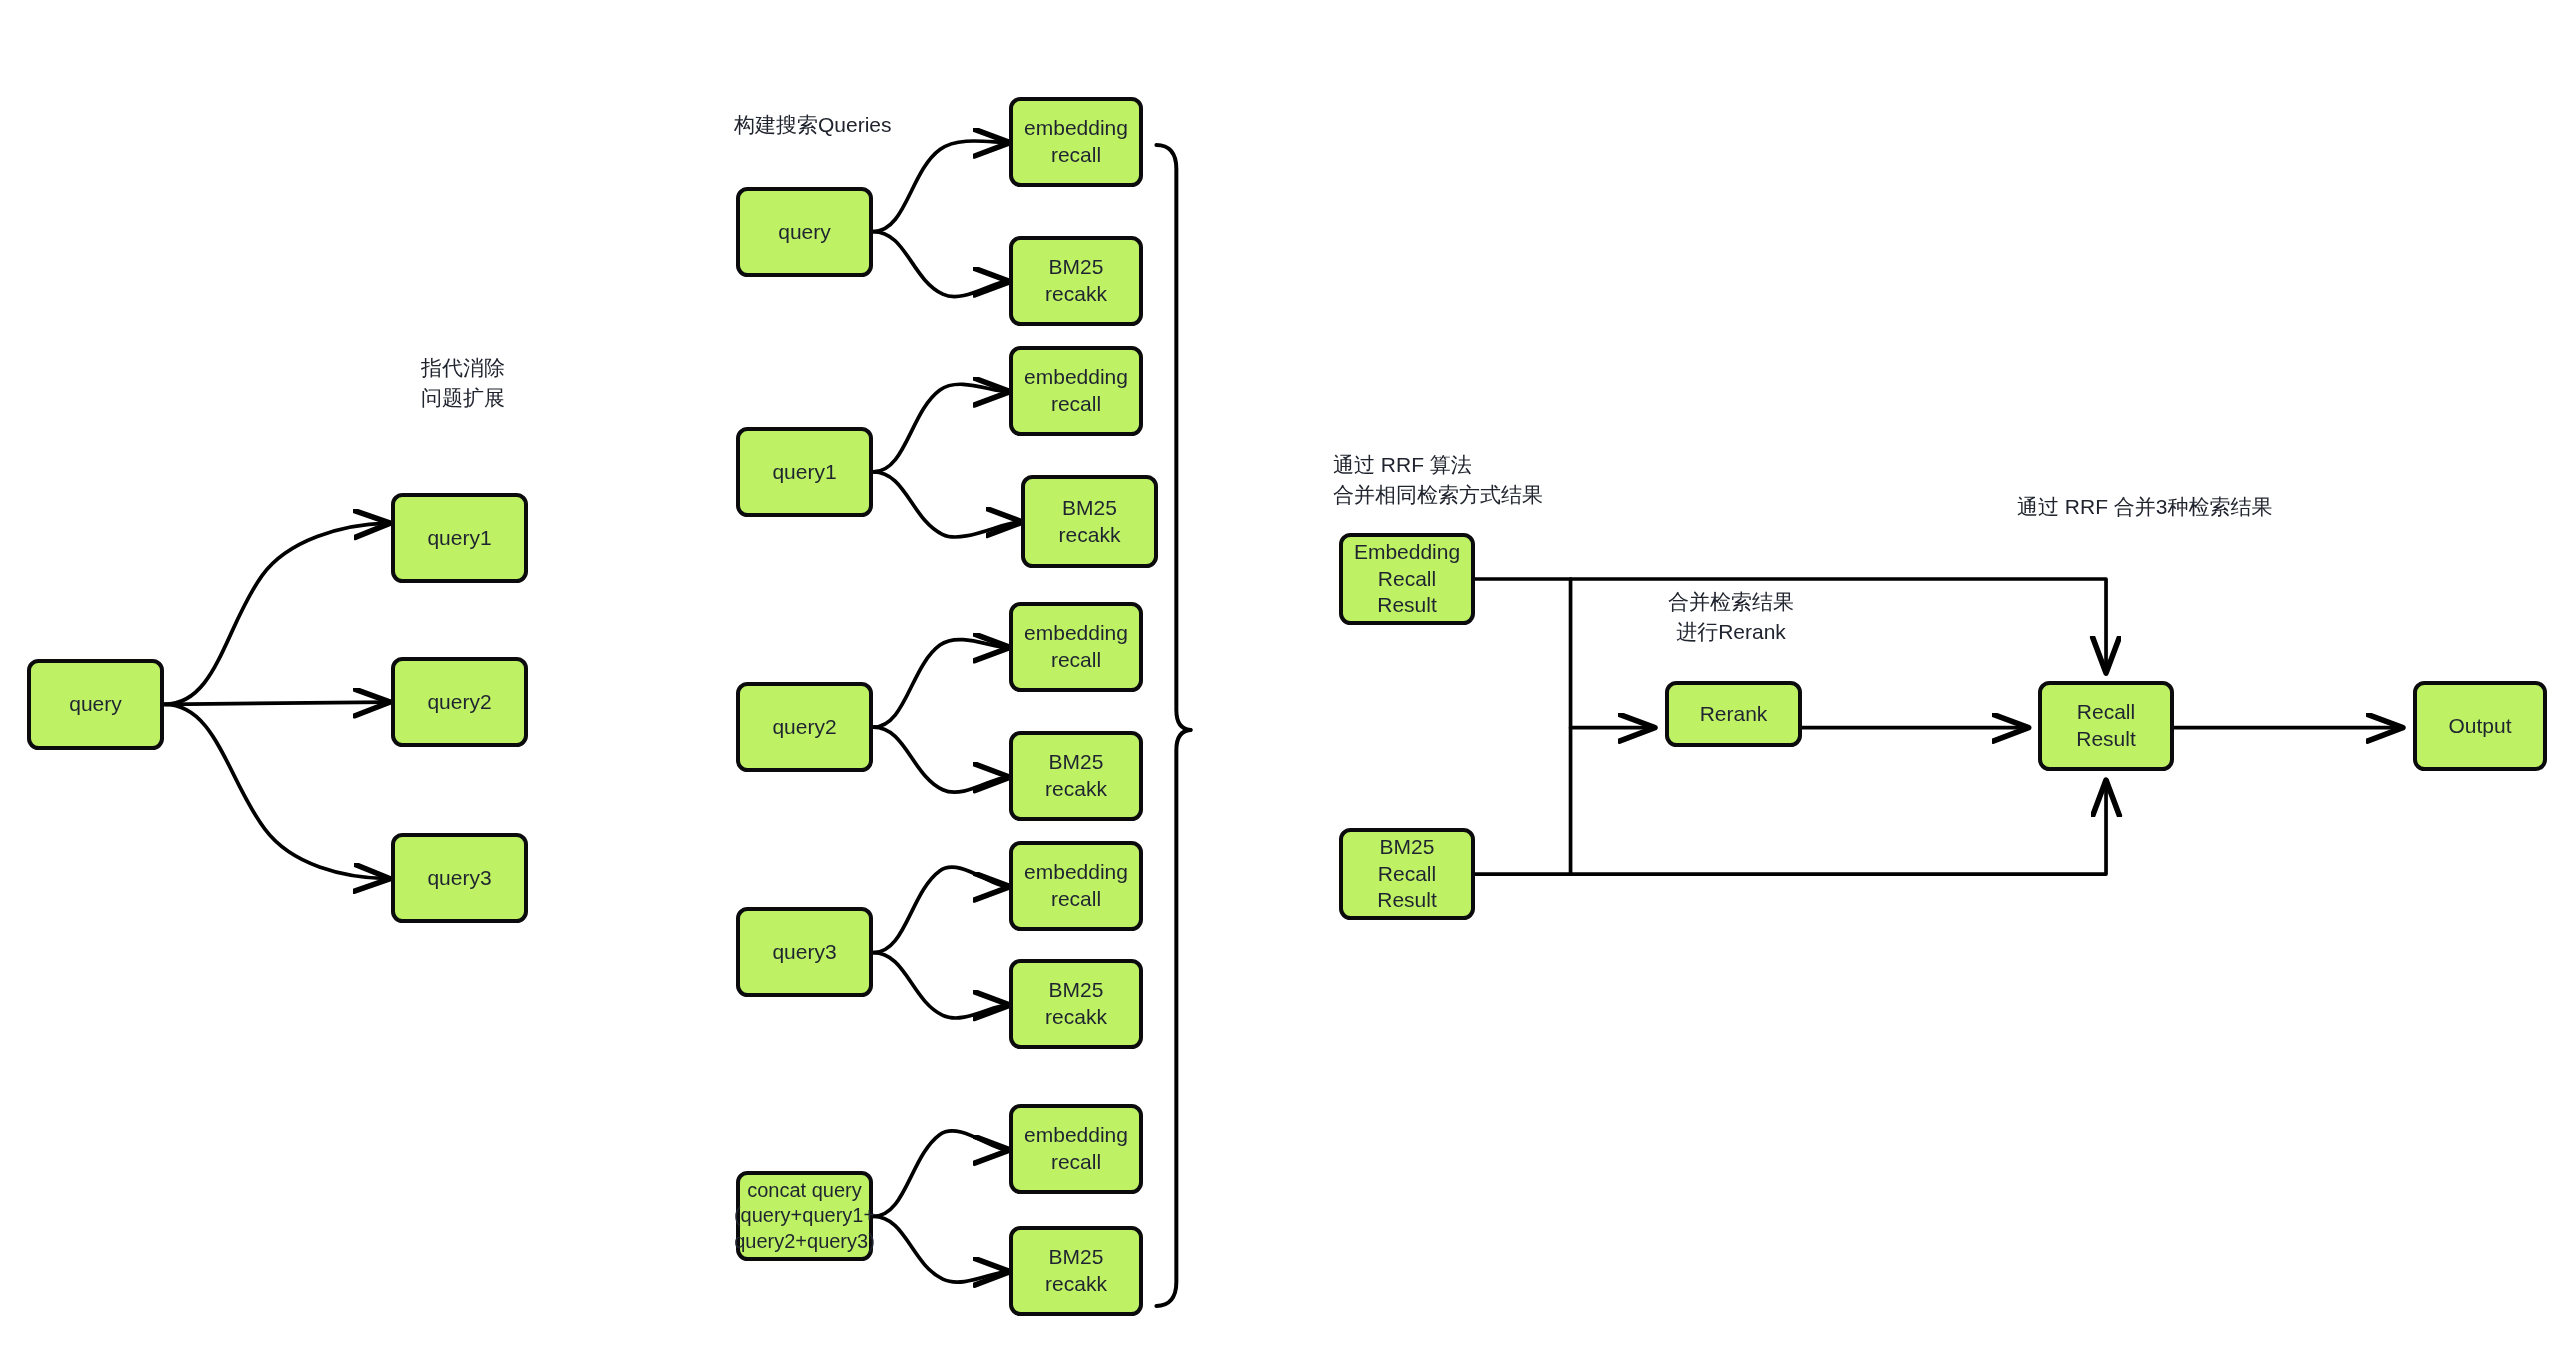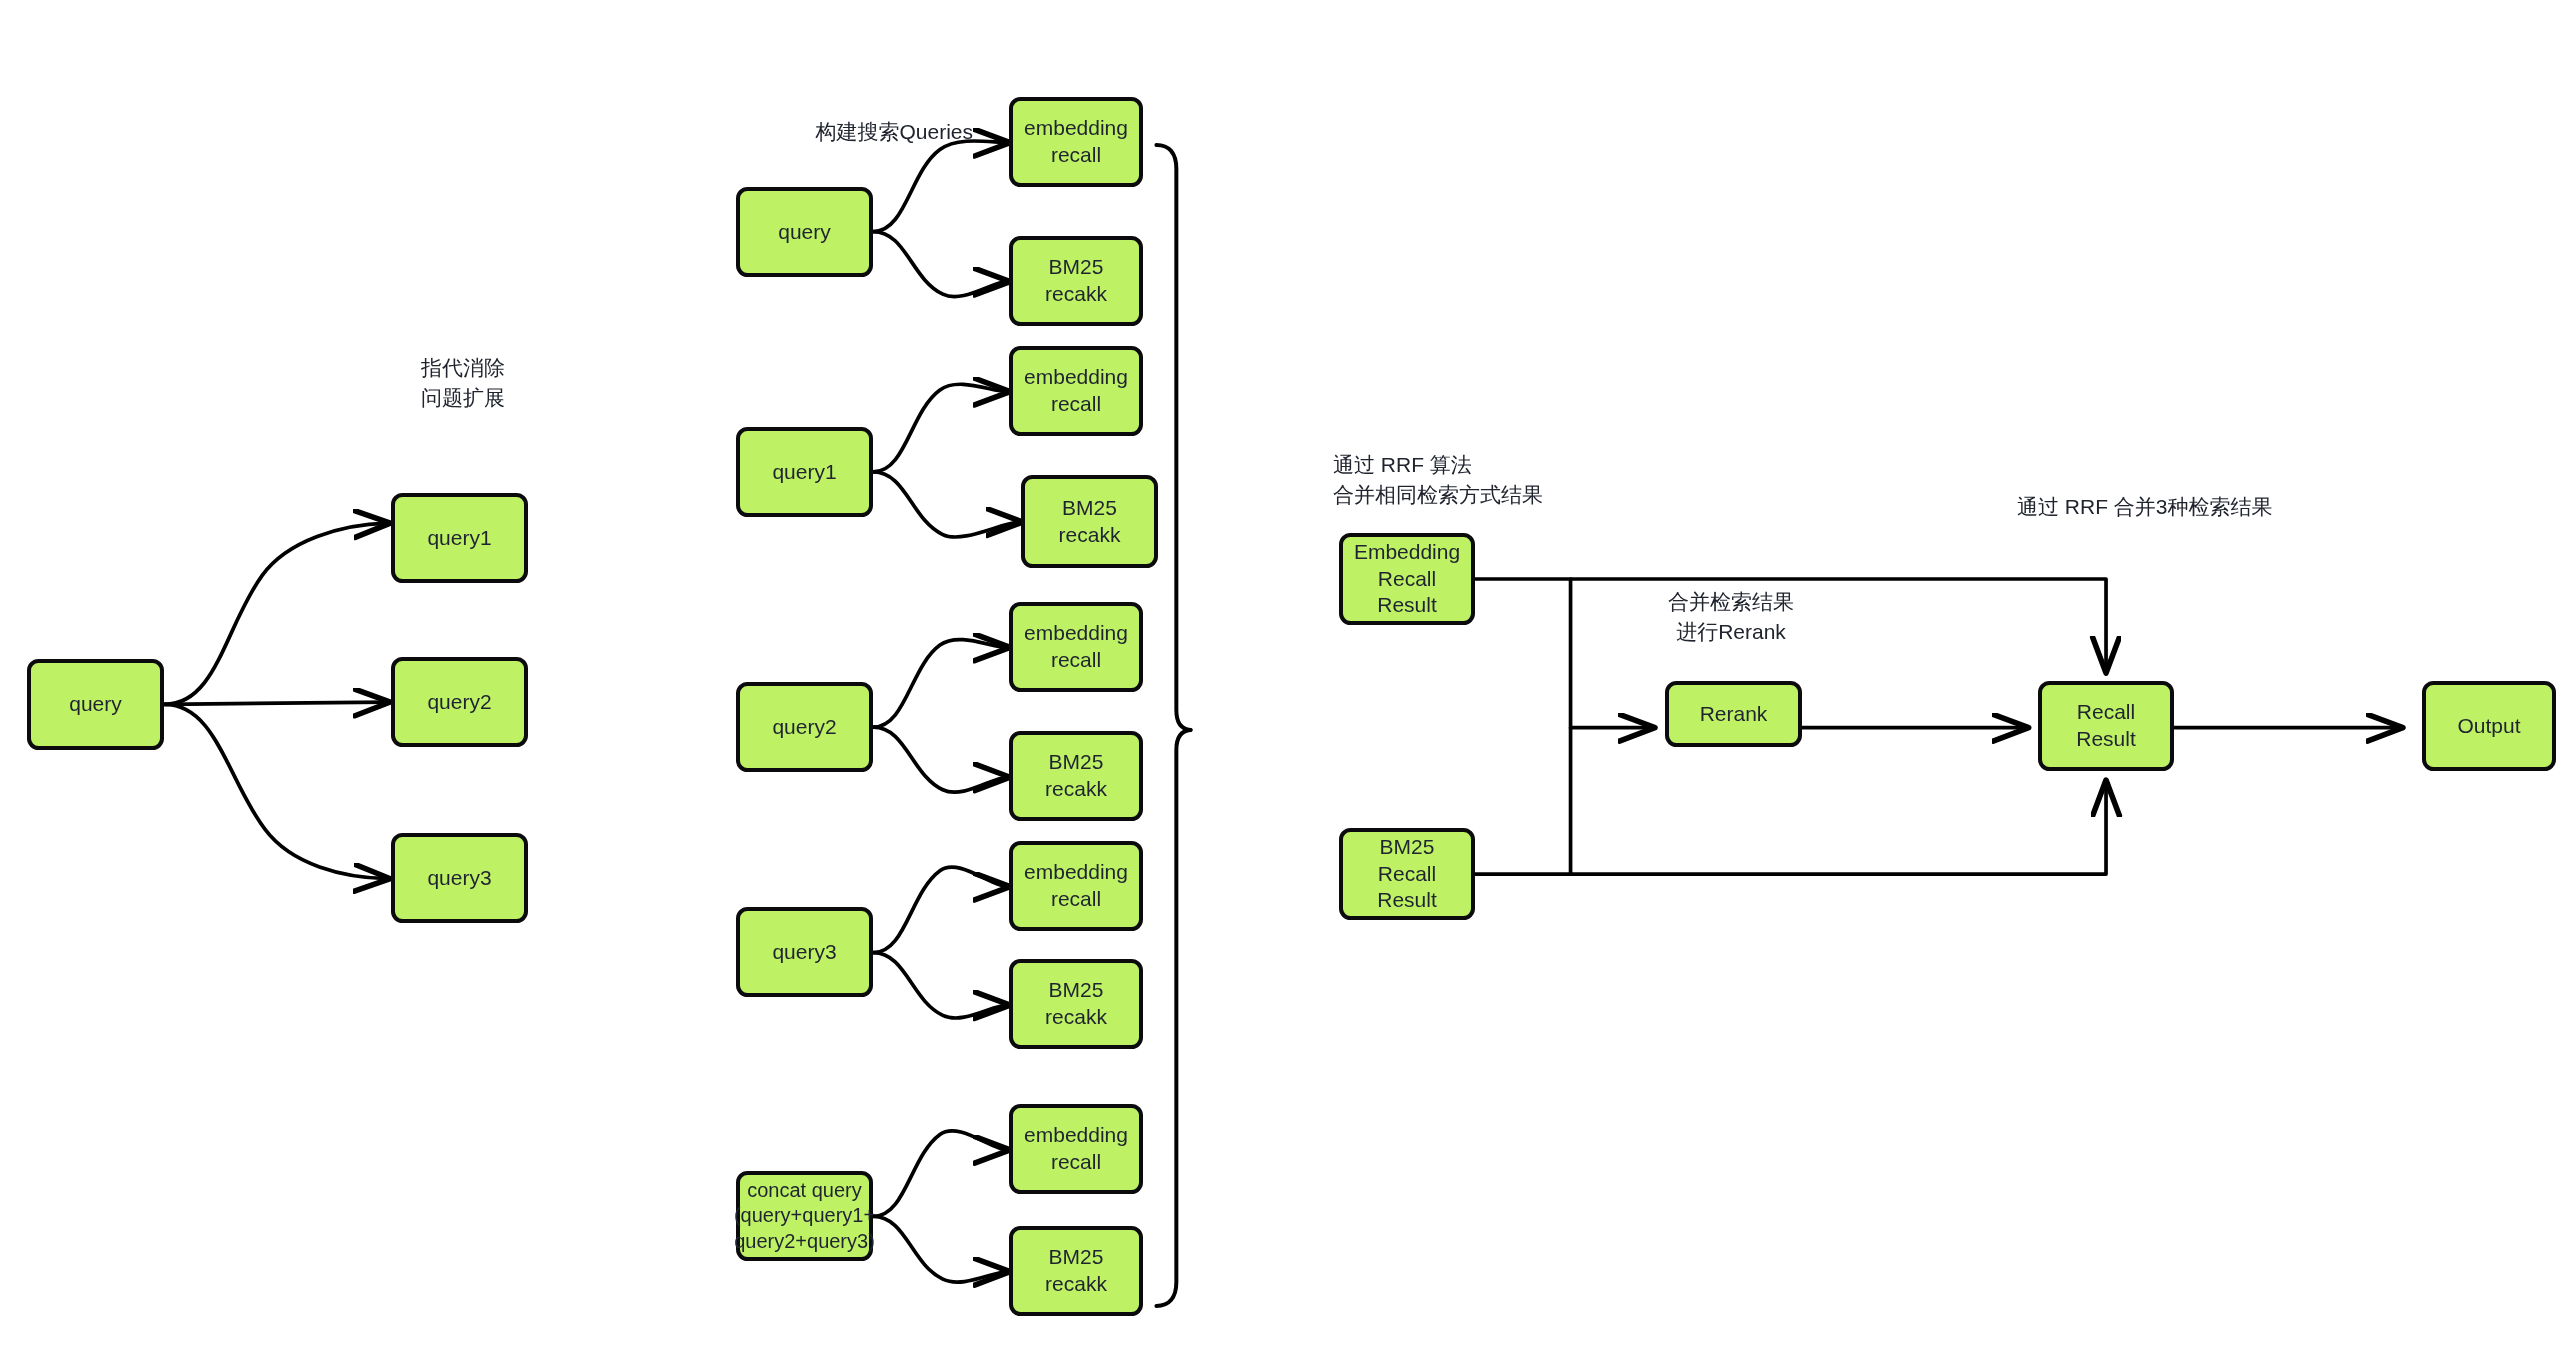--- a/index.html
+++ b/index.html
@@ -80,21 +80,21 @@
 
       <path d="M3163,1277 L 3556,1277" marker-end="url(#ah)"></path>
 
       <path d="M3816,1277 L 4213,1277" marker-end="url(#ah)"></path>
     </g>
   </svg>
 
   <div class="note center" style="left:406px;top:353px;width:114px;">指代消除
 问题扩展</div>
 
-  <div class="note" style="left:734px;top:117px;width:239px;text-align:right;">构建搜索Queries</div>
+  <div class="note" style="left:734px;top:110px;width:239px;">构建搜索Queries</div>
 
 
   <div class="note" style="left:1333px;top:450px;width:296px;">通过 RRF 算法
 合并相同检索方式结果</div>
 
   <div class="note center" style="left:1634px;top:587px;width:194px;">合并检索结果
 进行Rerank</div>
 
   <div class="note" style="left:2017px;top:492px;width:353px;">通过 RRF 合并3种检索结果</div>
 
@@ -143,16 +143,16 @@
 
   <div class="node" style="left:1339px;top:828px;width:136px;height:92px;">BM25
 Recall
 Result</div>
 
   <div class="node" style="left:1665px;top:681px;width:137px;height:66px;">Rerank</div>
 
   <div class="node" style="left:2038px;top:681px;width:136px;height:90px;">Recall
 Result</div>
 
-  <div class="node" style="left:2413px;top:681px;width:134px;height:90px;margin-left:9px;">Output</div>
+  <div class="node" style="left:2413px;top:681px;width:134px;height:90px;">Output</div>
 
 </div>
 
 
 </body></html>

